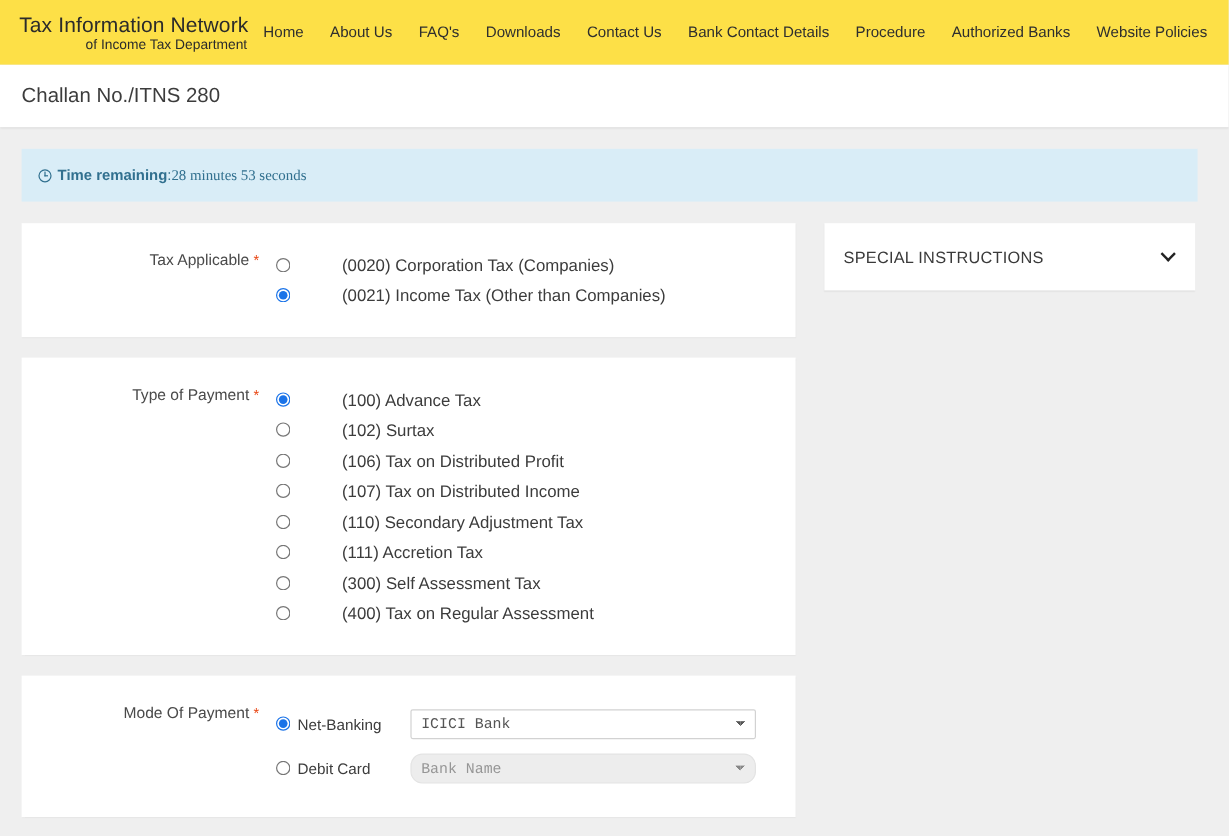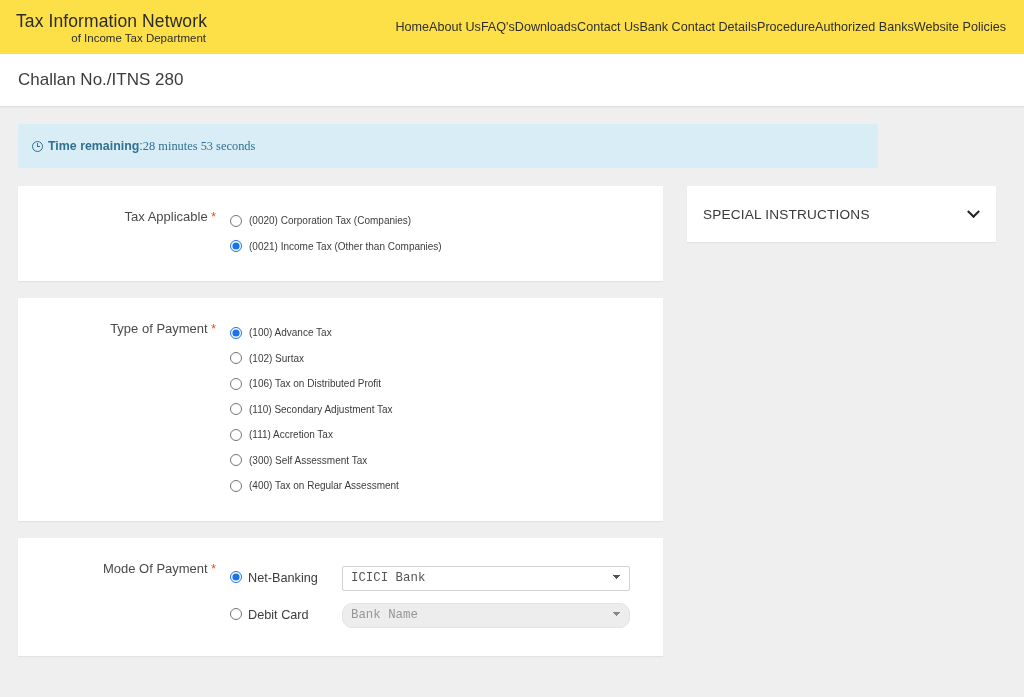--- a/index.html
+++ b/index.html
@@ -34,20 +34,21 @@
     font-size: 11.5px;
     color: #2b2b2b;
     text-align: right;
     padding-right: 1px;
     margin-top: 1px;
     white-space: nowrap;
   }
   .main-nav {
     display: flex;
     align-items: flex-start;
+    gap: 22px;
     padding-right: 6px;
   }
   .nav-link {
     font-size: 12.6px;
     color: #2e2e2e;
     text-decoration: none;
     white-space: nowrap;
     cursor: pointer;
   }
 
@@ -75,21 +76,21 @@
   }
   .timer-banner {
     background: #d9edf7;
     color: #31708f;
     font-size: 12.4px;
     height: 44px;
     display: flex;
     align-items: center;
     padding: 0 14px;
     margin-bottom: 18px;
-    width: 860px;
+    width: 980px;
   }
   .timer-icon {
     display: inline-block;
     width: 11px; height: 11px;
     border: 1.4px solid #31708f;
     border-radius: 50%;
     position: relative;
     margin-right: 5px;
     flex: none;
   }
@@ -139,24 +140,25 @@
     height: 25.5px;
   }
   .radio-item input[type="radio"] {
     margin: 0 7px 0 0;
     width: 12px; height: 12px;
     accent-color: #1a73e8;
     flex: none;
     cursor: pointer;
   }
   .radio-item label {
-    font-size: 10px;
+    font-size: 14px;
     color: #3c3c3c;
     cursor: pointer;
     white-space: nowrap;
+    margin-left: 36px;
   }
 
   
   .pay-row {
     display: flex;
     align-items: center;
     height: 37px;
   }
   .pay-radio {
     width: 112px;
@@ -300,20 +302,24 @@
             </div>
             <div class="radio-item">
               <input type="radio" name="paytype" id="pt1" style="">
               <label for="pt1">(102) Surtax</label>
             </div>
             <div class="radio-item">
               <input type="radio" name="paytype" id="pt2" style="">
               <label for="pt2">(106) Tax on Distributed Profit</label>
             </div>
             <div class="radio-item">
+              <input type="radio" name="paytype" id="pt3" style="">
+              <label for="pt3">(107) Tax on Distributed Income</label>
+            </div>
+            <div class="radio-item">
               <input type="radio" name="paytype" id="pt4" style="">
               <label for="pt4">(110) Secondary Adjustment Tax</label>
             </div>
             <div class="radio-item">
               <input type="radio" name="paytype" id="pt5" style="">
               <label for="pt5">(111) Accretion Tax</label>
             </div>
             <div class="radio-item">
               <input type="radio" name="paytype" id="pt6" style="">
               <label for="pt6">(300) Self Assessment Tax</label>

